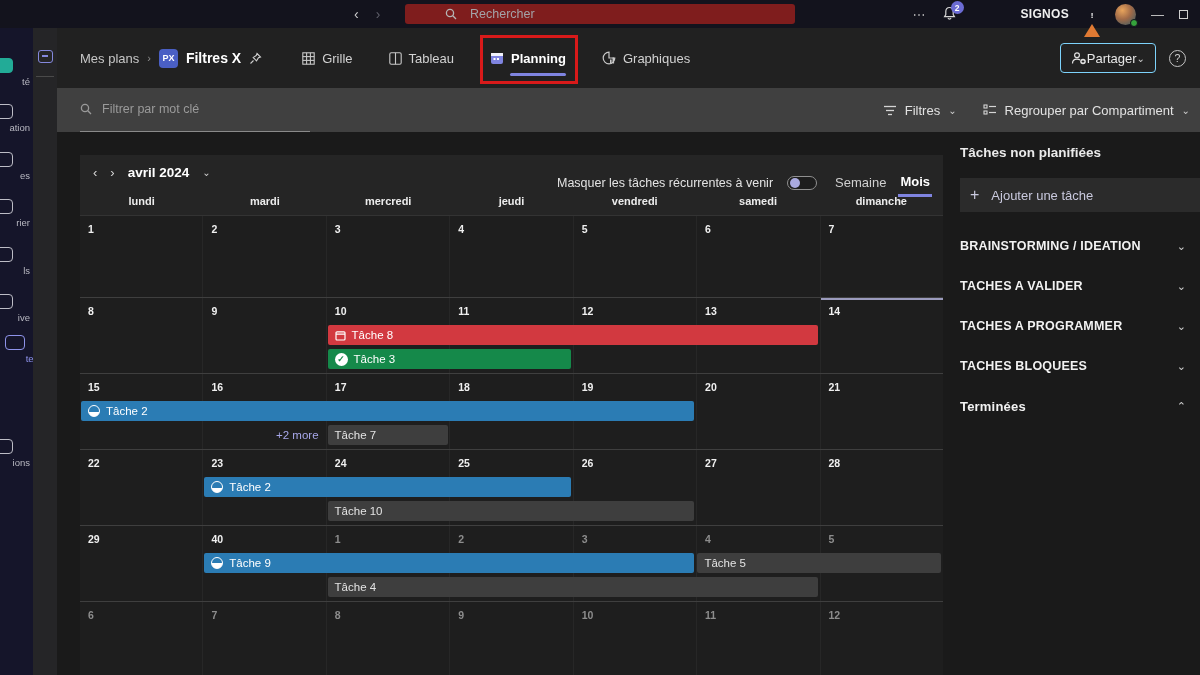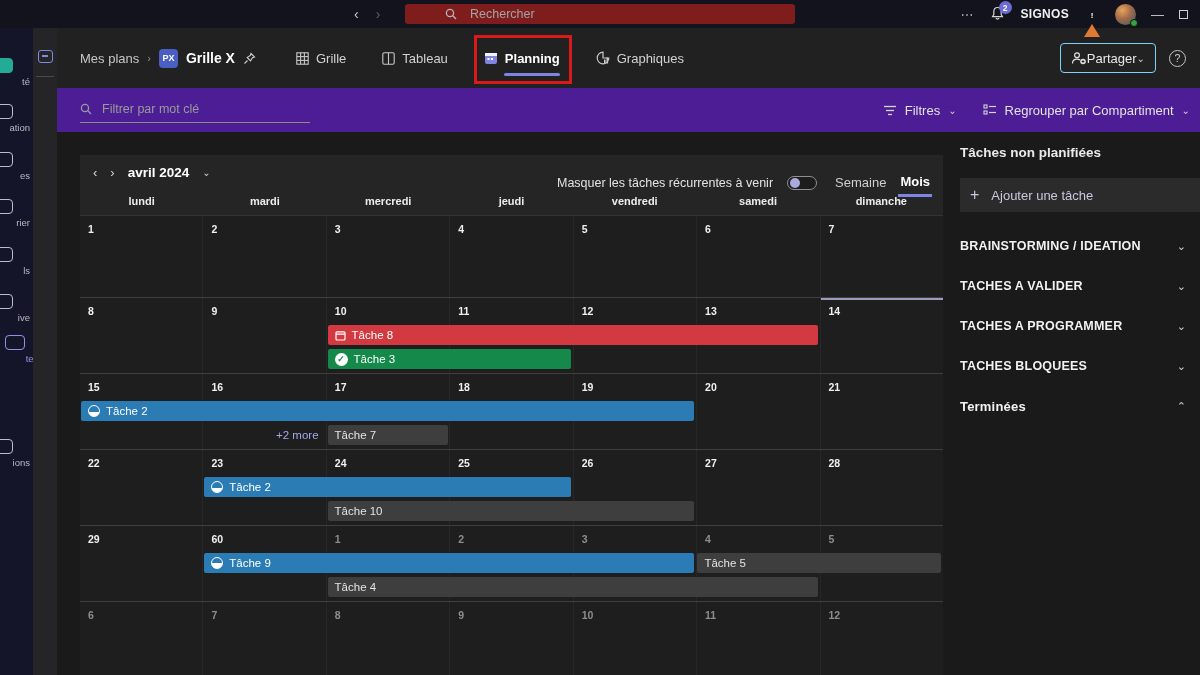--- a/index.html
+++ b/index.html
@@ -11,21 +11,21 @@
   .topbar { position:absolute; top:0; left:0; width:1200px; height:28px; background:#13131d; z-index:30; }
   .nav-arrows { position:absolute; left:354px; top:0; height:28px; display:flex; align-items:center; gap:17px; }
   .nav-arrows .arr { font-size:14px; color:#d0d0d0; line-height:1; }
   .nav-arrows .arr.fwd { color:#5f5f6a; }
   .searchbox { position:absolute; left:405px; top:4px; width:390px; height:20px; background:#7f1d1d; border-radius:3px; display:flex; align-items:center; padding-left:40px; gap:13px; }
   .searchbox .ph { color:#a3a3a8; font-size:12.5px; }
   .topbar-right { position:absolute; right:0; top:0; height:28px; display:flex; align-items:center; gap:15px; padding-right:12px; }
   .dots { color:#c9c9c9; font-size:13px; letter-spacing:1px; }
   .bell-wrap { position:relative; width:16px; height:16px; }
   .badge { position:absolute; top:-5px; right:-6px; min-width:13px; height:13px; background:#6c6cd4; border-radius:50%; color:#fff; font-size:8.5px; font-weight:bold; display:flex; align-items:center; justify-content:center; }
-  .orgname { color:#f0f0f0; font-size:12px; font-weight:bold; letter-spacing:.3px; }
+  .orgname { color:#f0f0f0; font-size:12px; font-weight:bold; letter-spacing:.3px;margin-left:48px; }
   .warn { position:relative; width:16px; height:14px; }
   .warn .tri { width:0; height:0; border-left:8px solid transparent; border-right:8px solid transparent; border-bottom:13px solid #e07a33; }
   .warn .ex { position:absolute; top:4px; left:0; width:16px; text-align:center; color:#fff; font-size:8px; font-weight:bold; }
   .avatar { position:relative; width:21px; height:21px; border-radius:50%; background:radial-gradient(circle at 35% 30%, #e8a45c 0%, #a06a48 45%, #2e5a68 100%); }
   .avatar .status { position:absolute; right:-2px; bottom:-2px; width:8px; height:8px; border-radius:50%; background:#35a33c; border:1.5px solid #13131d; }
   .win-min { color:#cfcfcf; font-size:13px; }
   .win-max { width:9px; height:9px; border:1px solid #cfcfcf; }
 
   
   .rail-teams { position:absolute; left:0; top:28px; width:33px; height:647px; background:#15152a; z-index:20; overflow:hidden; }
@@ -54,21 +54,21 @@
   .tab { position:relative; display:flex; align-items:center; gap:7px; color:#d2d2d2; font-size:13px; height:38px; }
   .tab.active { color:#fff; font-weight:bold; }
   .tab .underline { position:absolute; left:20px; right:0px; bottom:1px; height:3px; background:var(--teams-purple,#7b83eb); border-radius:2px; }
   .tab .annotation { position:absolute; left:-10px; right:-12px; top:-4px; bottom:-7px; border:3px solid var(--annotation-red,#d81a1a); pointer-events:none; }
   .hdr-right { margin-left:auto; display:flex; align-items:center; gap:13px; }
   .share-btn { display:flex; align-items:center; gap:0; height:30px; padding:0 10px; border:1px solid #7dd3fc; border-radius:4px; color:#e8e8e8; font-size:13px; background:#222; }
   .chev { font-size:10px; color:#cfcfcf; }
   .help { width:17px; height:17px; border:1px solid #c5c5c5; border-radius:50%; color:#cfcfcf; font-size:10.5px; display:flex; align-items:center; justify-content:center; }
 
   
-  .filterbar { position:relative; height:44px; display:flex; align-items:center; padding:0 10px 0 23px; background:#4c1d95; }
+  .filterbar { position:relative; height:44px; display:flex; padding:0 10px 0 23px; background:#404040; }
   .kw-filter { display:flex; align-items:center; gap:10px; width:230px; border-bottom:1px solid #8a8a8a; padding-bottom:6px; margin-top:4px; }
   .kw-filter .ph { color:#9a9a9a; font-size:12.5px; }
   .filterbar-right { margin-left:auto; display:flex; align-items:center; gap:26px; }
   .fctl { display:flex; align-items:center; gap:8px; color:#e2e2e2; font-size:13px; }
 
   
   .content { display:flex; height:543px; }
   .cal-panel { margin-left:23px; margin-top:23px; width:863px; display:flex; flex-direction:column; background:#252525; }
   .cal-toolbar { height:34px; display:flex; align-items:center; padding:0 13px; }
   .cal-nav { display:flex; align-items:center; gap:13px; }
@@ -190,21 +190,21 @@
     <div class="rail2-div"></div>
   </div>
 
   <div class="main">
 
     <div class="hdr">
       <div class="crumb">
         <span class="crumb-root">Mes plans</span>
         <span class="crumb-sep">›</span>
         <span class="plan-badge">PX</span>
-        <span class="plan-name">Grille X</span>
+        <span class="plan-name">Filtres X</span>
         <svg width="13" height="13" viewBox="0 0 13 13">
             <path d="M8 1.5 L11.5 5 L9.5 5.7 L7.5 8.8 L4.2 5.5 L7.3 3.5 Z" fill="none" stroke="#cfcfcf" stroke-width="1.1"></path>
             <line x1="4.5" y1="8.5" x2="1.5" y2="11.5" stroke="#cfcfcf" stroke-width="1.1"></line>
           </svg>
       </div>
       <div class="tabs" id="tabs">
           <div class="tab">
             <svg width="13" height="13" viewBox="0 0 13 13">
               <rect x="0.8" y="0.8" width="11.4" height="11.4" fill="none" stroke="#c8c8c8" stroke-width="1.1"></rect>
               <line x1="4.6" y1="0.8" x2="4.6" y2="12.2" stroke="#c8c8c8" stroke-width="1.1"></line>
@@ -433,21 +433,21 @@
               </div>
               <div class="task-bar" data-color="gray" style="background: rgb(62, 62, 62); left: calc(28.5714% + 1px); width: calc(42.8571% - 3px); top: 51px;">
                 <span class="bar-label">Tâche 10</span>
               </div>
             </div>
             <div class="cal-row">
               <div class="cal-cell">
                 <div class="cal-date">29</div>
               </div>
               <div class="cal-cell">
-                <div class="cal-date">60</div>
+                <div class="cal-date">40</div>
               </div>
               <div class="cal-cell muted">
                 <div class="cal-date">1</div>
               </div>
               <div class="cal-cell muted">
                 <div class="cal-date">2</div>
               </div>
               <div class="cal-cell muted">
                 <div class="cal-date">3</div>
               </div>

